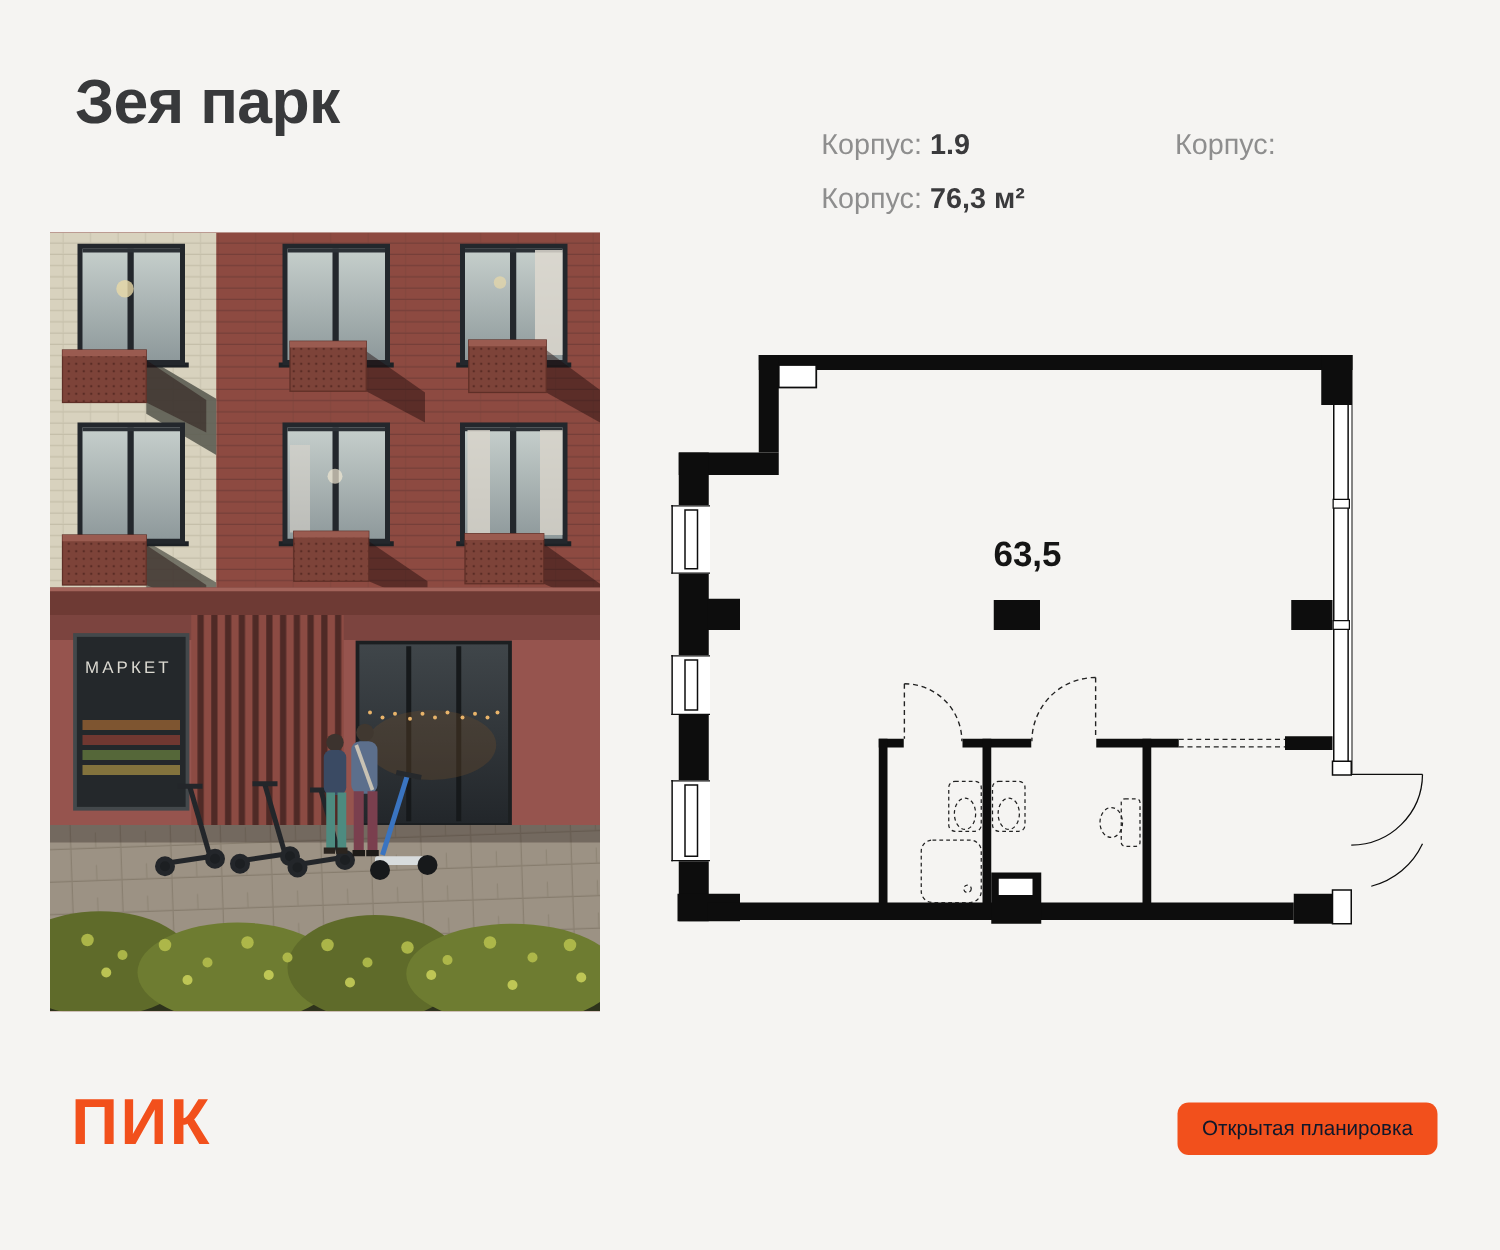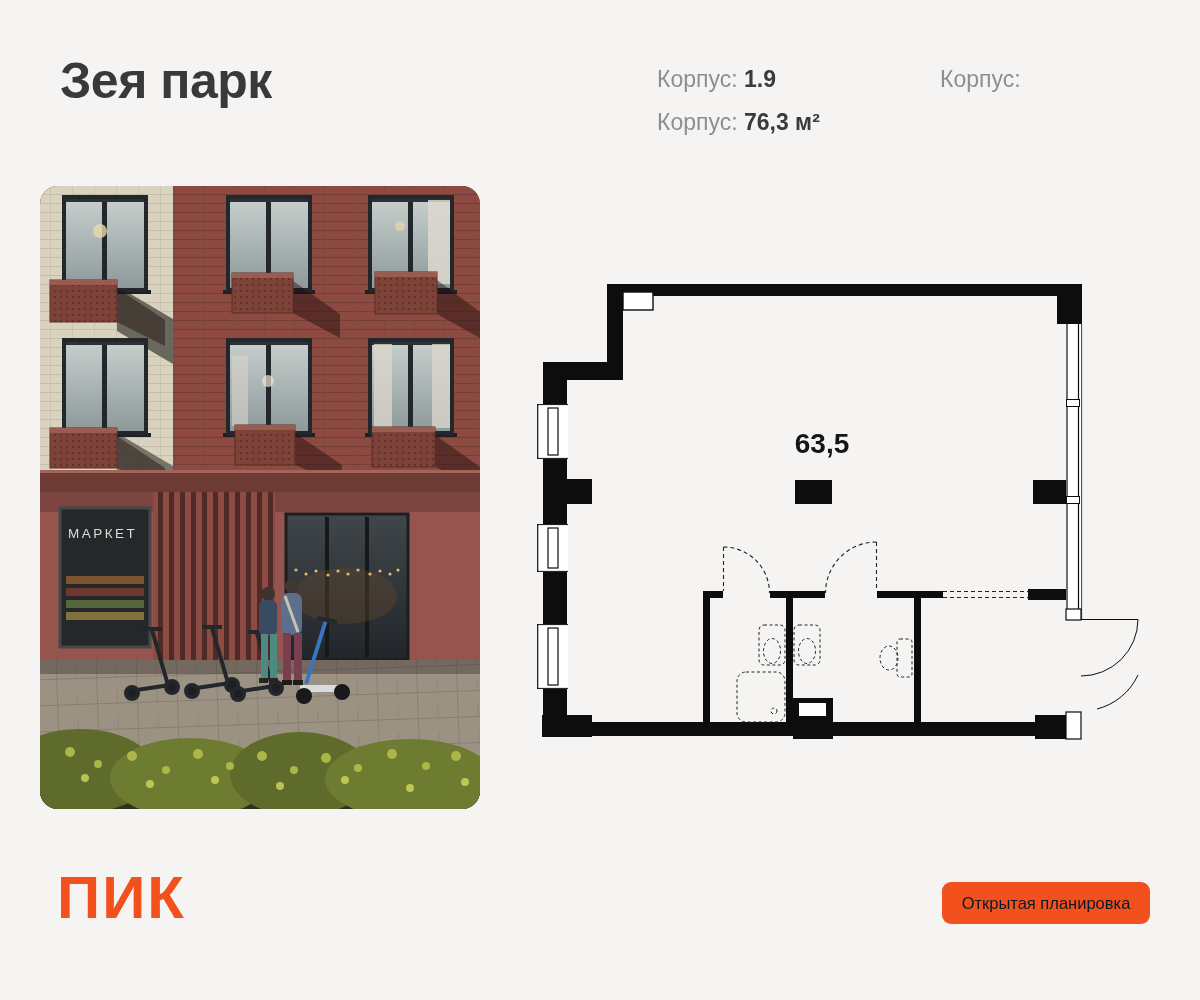--- a/index.html
+++ b/index.html
@@ -4,33 +4,33 @@
 <style>
   html,body{margin:0;padding:0;}
   body{
     width:1200px;height:1000px;position:relative;overflow:hidden;
     background:#f5f4f2;font-family:"Liberation Sans",sans-serif;
   }
   .page-title{
     position:absolute;left:60px;top:52px;
     font-size:50px;font-weight:700;color:#38393b;letter-spacing:-.5px;
   }
-  .spec{position:absolute;font-size:23px;color:#8e8e8e;white-space:nowrap;}
+  .spec{position:absolute;font-size:23px;color:#8e8e8e;white-space:nowrap;margin-top:36px;}
   .spec b{color:#3a3a3c;font-weight:700;}
   .spec.korpus{left:657px;top:66px;}
   .spec.area{left:657px;top:109px;}
   .spec.ceiling{left:940px;top:66px;}
   .photo-card{
     position:absolute;left:40px;top:186px;width:440px;height:623px;
-    border-radius:18px;overflow:hidden;background:#8d4a41;
+    border-radius:0;overflow:hidden;background:#8d4a41;
   }
   .plan-wrap{position:absolute;left:520px;top:262px;width:640px;height:500px;}
   .pik-logo{
     position:absolute;left:57px;top:868px;
-    font-size:60px;font-weight:800;color:#f2501c;letter-spacing:2px;line-height:60px;
+    font-size:52px;font-weight:800;color:#f2501c;letter-spacing:2px;line-height:60px;
   }
   .open-plan-btn{
     position:absolute;left:942px;top:882px;width:208px;height:42px;
     background:#f2501c;border:none;border-radius:9px;cursor:pointer;
     color:#0f172a;font-size:16.5px;font-family:"Liberation Sans",sans-serif;
     display:flex;align-items:center;justify-content:center;
   }
 </style>
 </head>
 <body>

